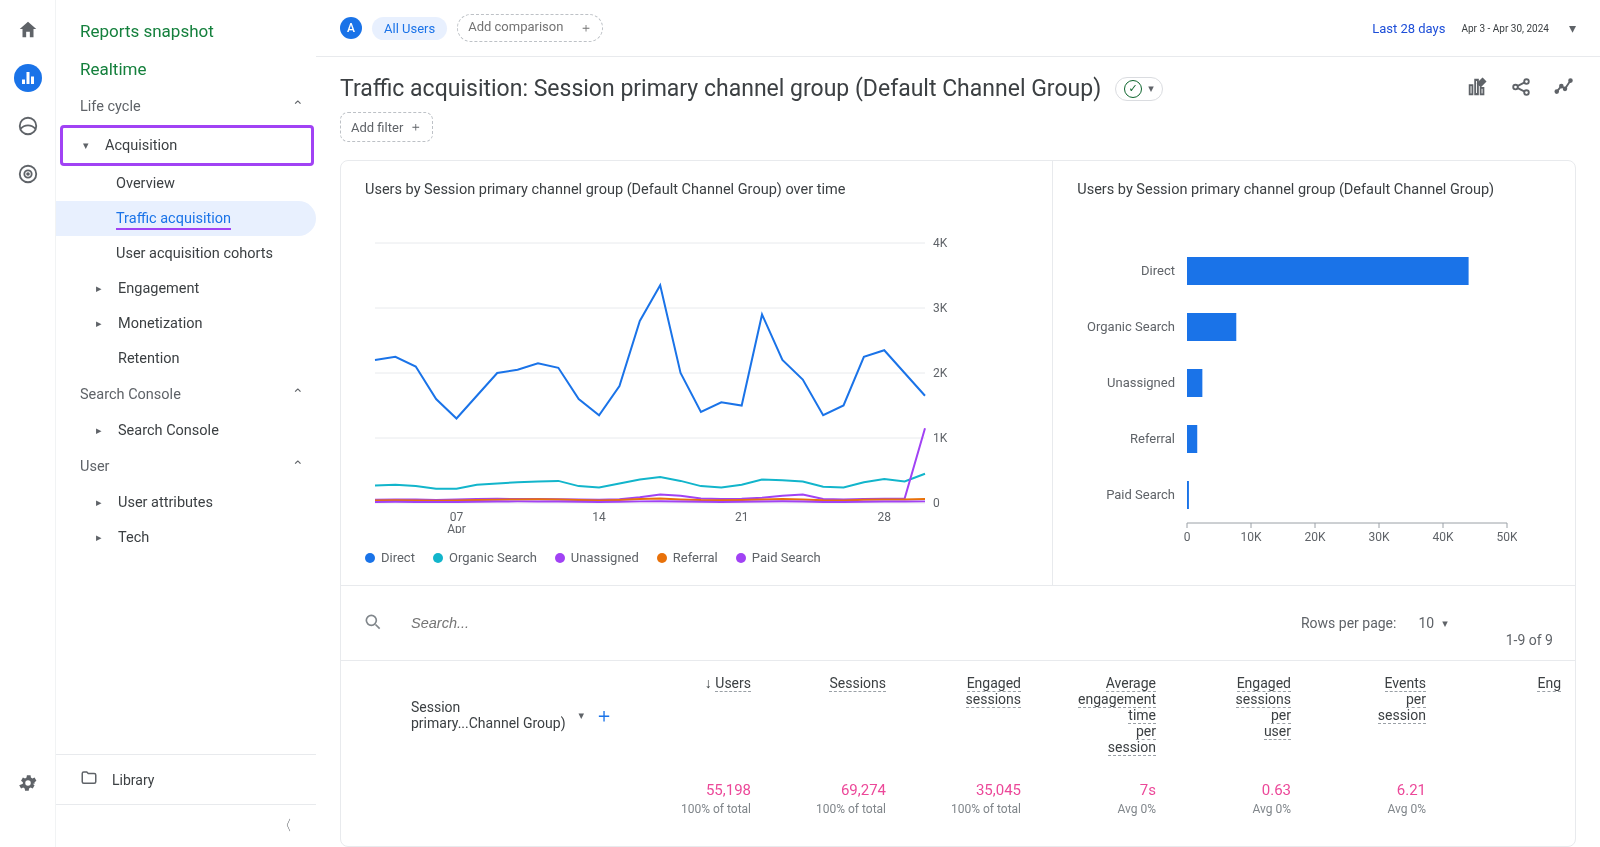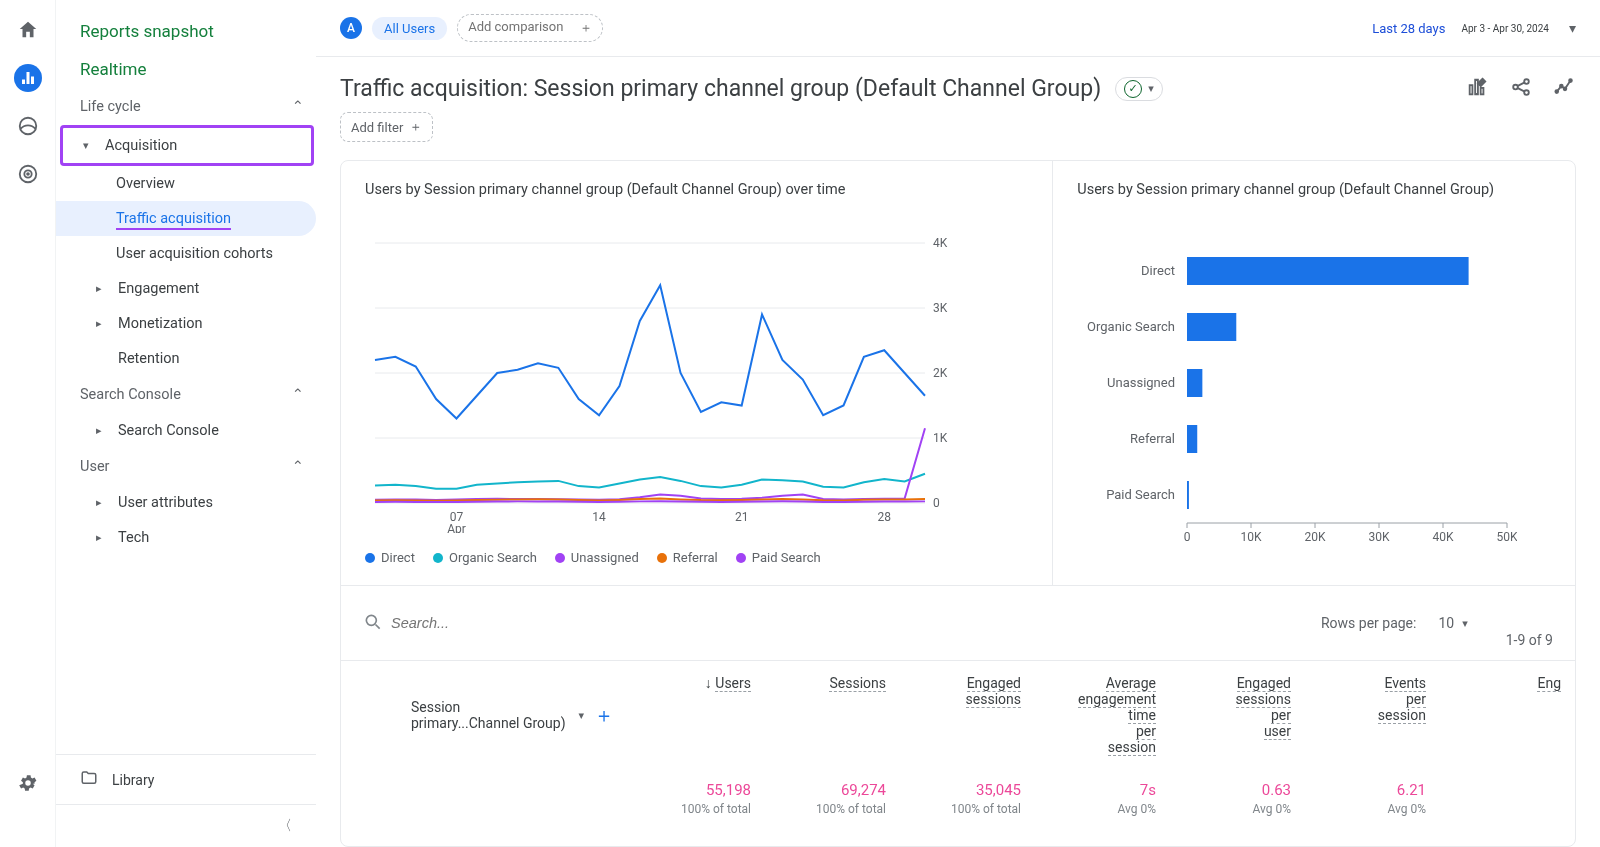--- a/index.html
+++ b/index.html
@@ -41,21 +41,21 @@
   .content { flex: 1; padding: 0 24px; overflow: hidden; }
   .card { border: 1px solid #e8eaed; border-radius: 8px; background: #fff; display: flex; flex-direction: column; height: 100%; }
   .charts-row { display: flex; border-bottom: 1px solid #e8eaed; }
   .chart-panel { padding: 20px 24px; }
   .chart-panel.left { flex: 1.4; border-right: 1px solid #e8eaed; }
   .chart-panel.right { flex: 1; }
   .chart-title { font-size: 14.5px; color: #3c4043; margin-bottom: 14px; min-height: 38px; }
   .legend { display: flex; gap: 18px; margin-top: 14px; font-size: 13px; color: #5f6368; flex-wrap: wrap; }
   .legend-item { display: flex; align-items: center; gap: 6px; }
   .legend-dot { width: 10px; height: 10px; border-radius: 50%; }
-  .table-controls { display: flex; align-items: center; padding: 12px 22px; gap: 8px; color: #5f6368; }
+  .table-controls { display: flex; align-items: center; padding: 12px 22px; gap: 28px; color: #5f6368; }
   .search-input { border: none; outline: none; flex: 1; font-size: 14.5px; font-style: italic; color: #80868b; }
   .rows-sel { display: flex; align-items: center; gap: 8px; font-size: 14px; }
   .table-head { display: flex; border-top: 1px solid #e8eaed; padding: 10px 0; }
   .th-dim { width: 360px; padding: 4px 16px 4px 70px; display: flex; align-items: center; gap: 10px; color: #3c4043; }
   .th-met { width: 135px; text-align: right; padding: 4px 14px; color: #3c4043; font-size: 14px; }
   .th-met .u { border-bottom: 1px dashed #9aa0a6; }
   .tr-total { display: flex; padding: 10px 0; }
   .td-met { width: 135px; text-align: right; padding: 2px 14px; }
   .td-met .big { font-size: 15px; color: #ec4899; }
   .td-met .sub { font-size: 12px; color: #80868b; margin-top: 3px; }

